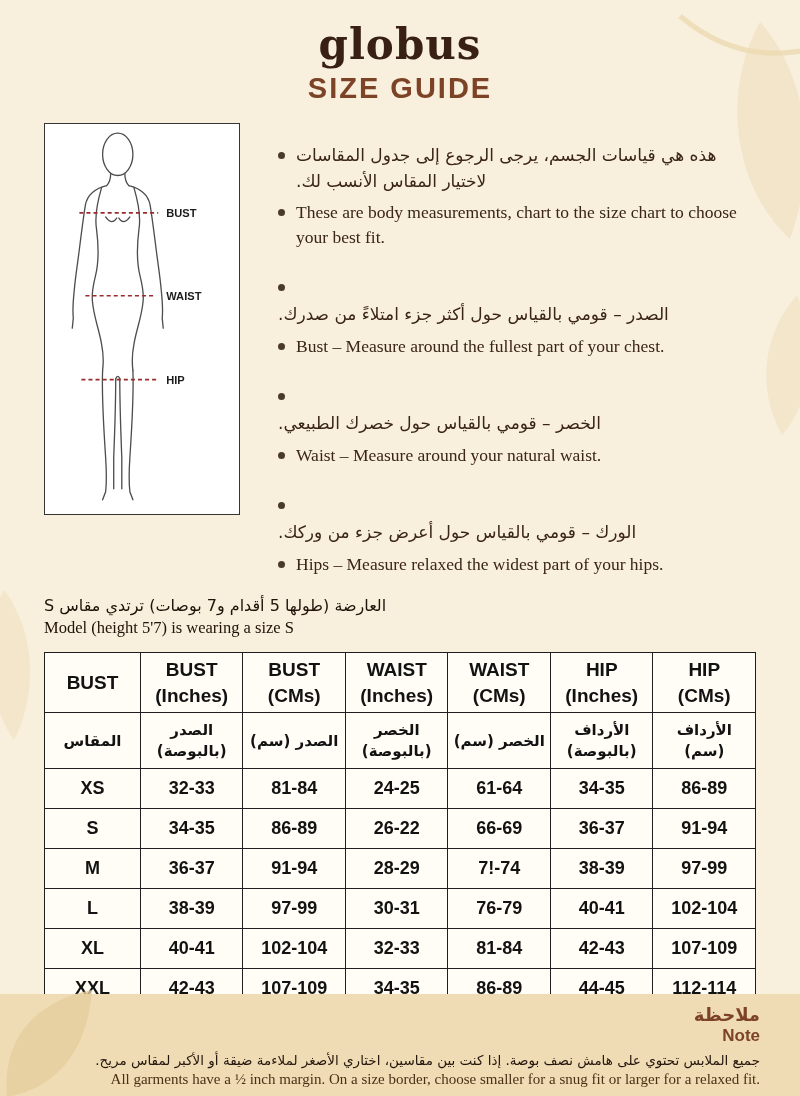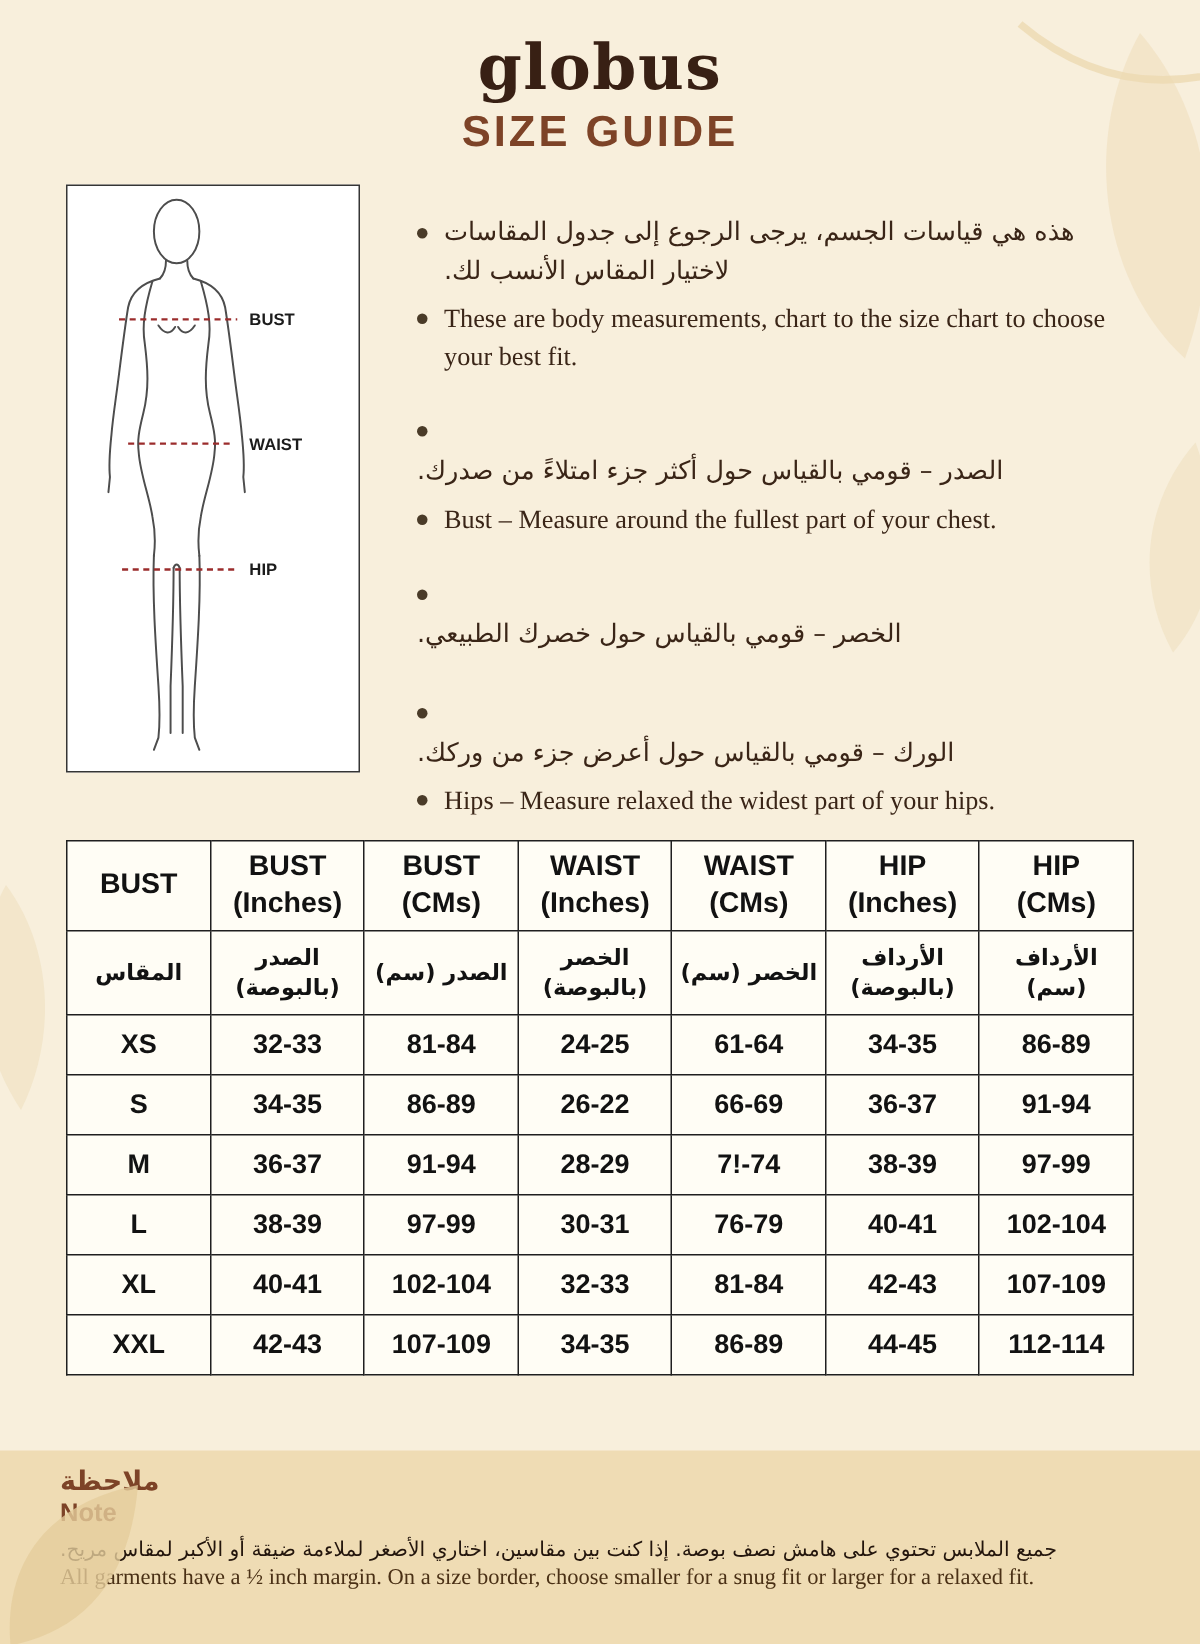--- a/index.html
+++ b/index.html
@@ -30,22 +30,22 @@
   .model-note .en { font-family:"Liberation Serif", serif; font-size:16.5px; margin-top:3px; text-align:left; }
 
   table { border-collapse:collapse; table-layout:fixed; width:100%; margin-top:14px; background:#fffdf5;
           font-family:"Liberation Sans", sans-serif; color:#121212; }
   th, td { border:1.4px solid #1f1f1f; text-align:center; vertical-align:middle; padding:2px; }
   col.c-size { width:13.5%; }
   tr.h-en th { height:60px; font-size:19px; font-weight:700; line-height:1.35; }
   tr.h-ar th { height:56px; font-size:15px; font-weight:700; font-family:"DejaVu Sans", sans-serif; line-height:1.35; }
   tbody td { height:40px; font-size:18px; font-weight:700; }
 
-  .note-band { position:absolute; left:0; right:0; bottom:0; height:129px; background:#efdcb4; z-index:1;
-               text-align:left; padding:10px 40px 16px 40px; }
+  .note-band { position:absolute; left:0; right:0; bottom:0; height:102px; background:#efdcb4; z-index:1;
+               text-align:right; padding:10px 40px 16px 40px; }
   .note-title-ar { font-family:"DejaVu Sans", sans-serif; font-weight:700; font-size:18px; color:#7d4327; }
   .note-title-en { font-family:"Liberation Sans", sans-serif; font-weight:700; font-size:17px; color:#7d4327; margin-top:1px; }
   .note-body-ar { font-family:"DejaVu Sans", sans-serif; font-size:13.5px; color:#23150c; margin-top:6px; }
   .note-body-en { font-family:Liberation Serif, serif; font-size:15px; color:#4a3015; margin-top:3px; }
 </style>
 </head>
 <body>
 
 <div class="page">
 
@@ -114,31 +114,39 @@
           <span class="btext ar" dir="auto">الصدر – قومي بالقياس حول أكثر جزء امتلاءً من صدرك.</span>
         </div>
         <div class="bullet">
           <span class="dot"></span>
           <span class="btext en">Bust – Measure around the fullest part of your chest.</span>
         </div>
         <div class="bullet group">
           <span class="dot"></span>
           <span class="btext ar" dir="auto">الخصر – قومي بالقياس حول خصرك الطبيعي.</span>
         </div>
+        <div class="bullet">
+          <span class="dot"></span>
+          <span class="btext en">Waist – Measure around your natural waist.</span>
+        </div>
         <div class="bullet group">
           <span class="dot"></span>
           <span class="btext ar" dir="auto">الورك – قومي بالقياس حول أعرض جزء من وركك.</span>
         </div>
         <div class="bullet">
           <span class="dot"></span>
           <span class="btext en">Hips – Measure relaxed the widest part of your hips.</span>
         </div>
       </div>
     </div>
 
+    <div class="model-note">
+      <div class="ar" dir="auto">العارضة (طولها 5 أقدام و7 بوصات) ترتدي مقاس S</div>
+      <div class="en">Model (height 5'7) is wearing a size S</div>
+    </div>
 
     <table>
       <colgroup>
           <col class="c-size">
           <col>
           <col>
           <col>
           <col>
           <col>
           <col>

